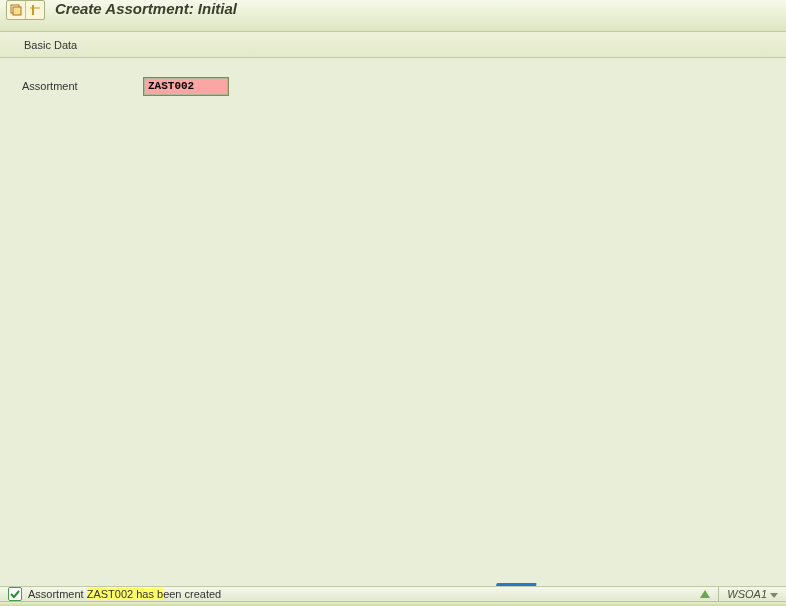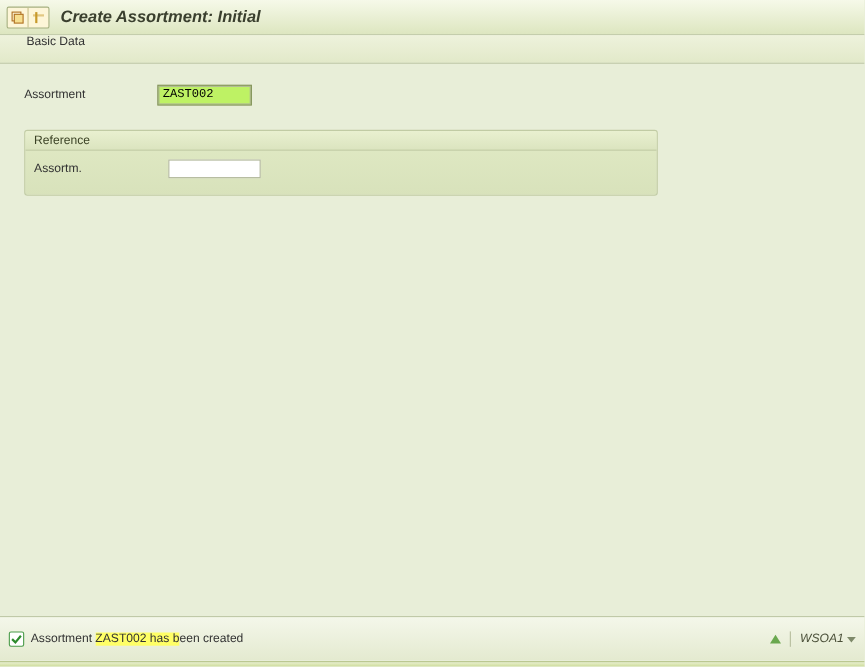--- a/index.html
+++ b/index.html
@@ -4,21 +4,21 @@
 <style>
   * { box-sizing: border-box; margin: 0; padding: 0; }
   html, body { width: 786px; height: 606px; font-family: Arial, sans-serif; font-size: 11px; overflow: hidden; }
   body { background: #e8eed8; position: relative; }
 
   .header-bar {
     height: 32px;
     background: linear-gradient(to bottom, #f6f9e9, #dde6c0);
     border-bottom: 1px solid #c0c9a8;
     display: flex;
-    align-items: center;
+    align-items: flex-start;
     padding-left: 6px;
   }
   .toolbar-icon-box {
     border: 1px solid #a6b080;
     background: #fdf6d8;
     height: 20px;
     display: flex;
     align-items: center;
     border-radius: 2px;
     margin-right: 10px;
@@ -29,34 +29,34 @@
   .toolbar-icon-box .sep { width:1px; height:100%; background:#c8c08a; }
   .page-title {
     font-size: 15px; font-weight: bold; font-style: italic; color: #3a3f2e;
   }
 
   .subheader {
     height: 26px;
     background: linear-gradient(to bottom, #eef2dc, #e2e9c9);
     border-bottom: 1px solid #c0c9a8;
     padding-left: 24px;
-    display: flex; 
+    display: flex; align-items: center;
     font-size: 11px; color: #333;
   }
 
   .content {
     padding: 18px 0 0 22px;
   }
   .field-row { display: flex; align-items: center; height: 20px; margin-bottom: 4px; }
   .field-label { width: 122px; font-size: 11px; color: #333; }
   .text-input {
     height: 17px; background: #fff; border: 1px solid #b0b698;
     font-family: 'Courier New', monospace; font-size: 11px; padding: 0 3px;
   }
-  .text-input.focused { outline: 1px solid #7d8e51; background:#bef264; }
+  .text-input.focused { outline: 1px solid #7d8e51; background:#fca5a5;font-weight:bold; }
   .w84 { width: 84px; }
   .w44 { width: 44px; }
 
   .groupbox {
     margin-top: 22px;
     width: 576px;
     background: linear-gradient(to bottom, #e1eac5, #d8e2bb);
     border: 1px solid #c1cba4;
     border-radius: 3px;
     overflow: hidden;
@@ -65,21 +65,21 @@
     height: 18px; display:flex;align-items:center;
     padding-left: 8px; font-size: 11px; color: #3b4225;
     border-bottom: 1px solid #c1cba4;
     background: linear-gradient(to bottom, #e9f0d0, #dbe4bf);
   }
   .groupbox-body { padding: 6px 8px 10px 8px; }
 
   .statusbar {
     position: absolute;
     left: 0; right: 0; bottom: 6px;
-    height: 40px;
+    height: 14px;
     background: linear-gradient(to bottom, #f4f7ea, #e4ead0);
     border-top: 1px solid #c0c9a8;
     display: flex; align-items: center;
     padding: 0 8px;
     font-size: 11px;
   }
   .status-icon {
     width: 14px; height: 14px; border: 1px solid #4a9b4a; border-radius: 2px;
     background: #fff; display:flex;align-items:center;justify-content:center; margin-right: 6px;
     color: #2e8b2e; font-weight: bold; font-size: 10px;
@@ -139,29 +139,20 @@
 </div>
 
 <div class="content">
 
   <div class="field-row">
     <div class="field-label">Assortment</div>
     <input type="text" class="text-input w84 focused" value="ZAST002" style="">
   </div>
 
 
-  <div class="groupbox">
-    <div class="groupbox-title">Reference</div>
-    <div class="groupbox-body">
-      <div class="field-row">
-        <div class="field-label">Assortm.</div>
-        <input type="text" class="text-input w84" value="" style="">
-      </div>
-    </div>
-  </div>
 
 </div>
 
 <div class="sap-logo"><span>SAP</span></div>
 
 <div class="statusbar">
   <div class="status-icon">
     <svg width="10" height="10" viewBox="0 0 10 10">
         <path d="M1 5 L4 8 L9 2" stroke="#2e8b2e" stroke-width="2" fill="none"></path>
       </svg>

